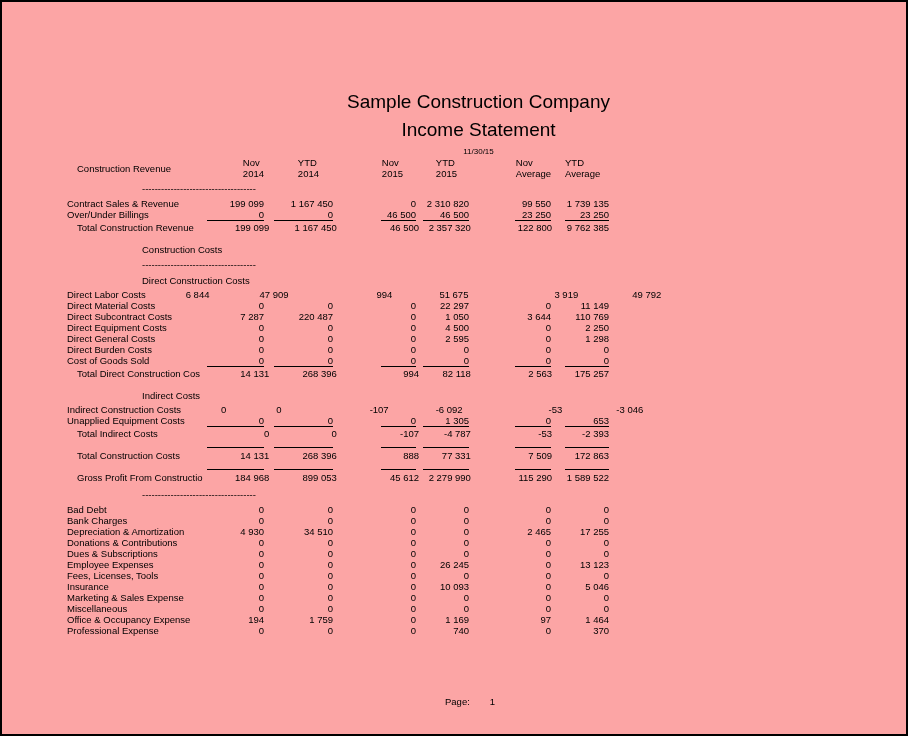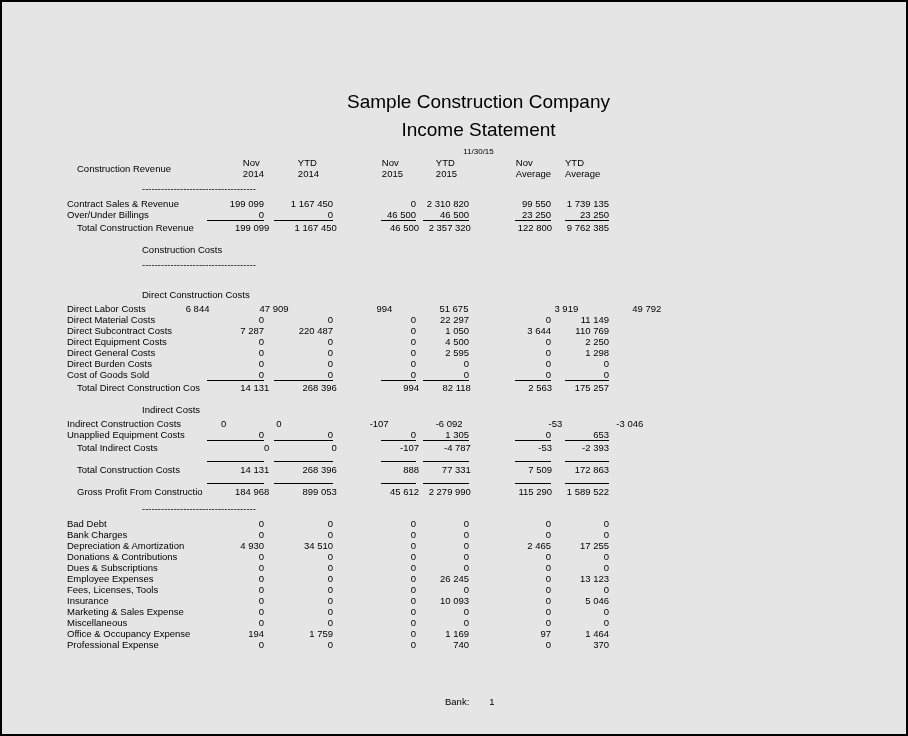--- a/index.html
+++ b/index.html
@@ -4,21 +4,21 @@
 <style>
   html, body { margin: 0; padding: 0; background: #ffffff; }
   body { font-family: "Liberation Sans", sans-serif; color: #000; }
 
   .page {
     position: relative;
     width: 908px;
     height: 736px;
     box-sizing: border-box;
     border: 2px solid #000;
-    background: #e5e5e5;
+    background: #fca5a5;
     overflow: hidden;
   }
 
   
   .title-block {
     position: absolute;
     left: 200px;
     top: 86px;
     width: 553px;
     text-align: center;
@@ -38,21 +38,21 @@
   .hdr-row { display: flex; height: 22px; }
   .hdr-label { width: 140px; display: flex; align-items: center; }
   .hdr-label span { padding-left: 10px; white-space: nowrap; }
   .hdr-cell { text-align: right; line-height: 11px; box-sizing: border-box; }
   .hdr-cell .hblock { display: inline-block; text-align: left; white-space: nowrap; }
 
   .row { display: flex; line-height: 11px; height: 11px; }
   .row.total { height: 13px; padding-top: 2px; }
   .row.section { margin-top: 9px; align-items: flex-end; }
   .row.dashes { margin-top: 4px; }
-  .dashes + .section { margin-top: 19px; }
+  .dashes + .section { margin-top: 5px; }
   .section + .item { margin-top: 3px; gap: 40px; }
   .dashes + .item { margin-top: 4px; }
   .row.rule { height: 7px; align-items: flex-end; }
 
   .lbl { width: 140px; white-space: nowrap; overflow: visible; }
   .row.total .lbl { padding-left: 10px; }
   .sec-txt { margin-left: 75px; white-space: nowrap; }
   .dash-txt { margin-left: 75px; letter-spacing: 0; white-space: nowrap; }
 
   .cell { box-sizing: border-box; }
@@ -755,17 +755,17 @@
             <span class="v">0</span>
           </div>
           <div class="cell c6">
             <span class="v">370</span>
           </div>
         </div>
       </div>
   </div>
 
   <div class="footer">
-    <span>Bank:</span>
+    <span>Page:</span>
     <span class="pnum">1</span>
   </div>
 
 </div>
 
 </body></html>

